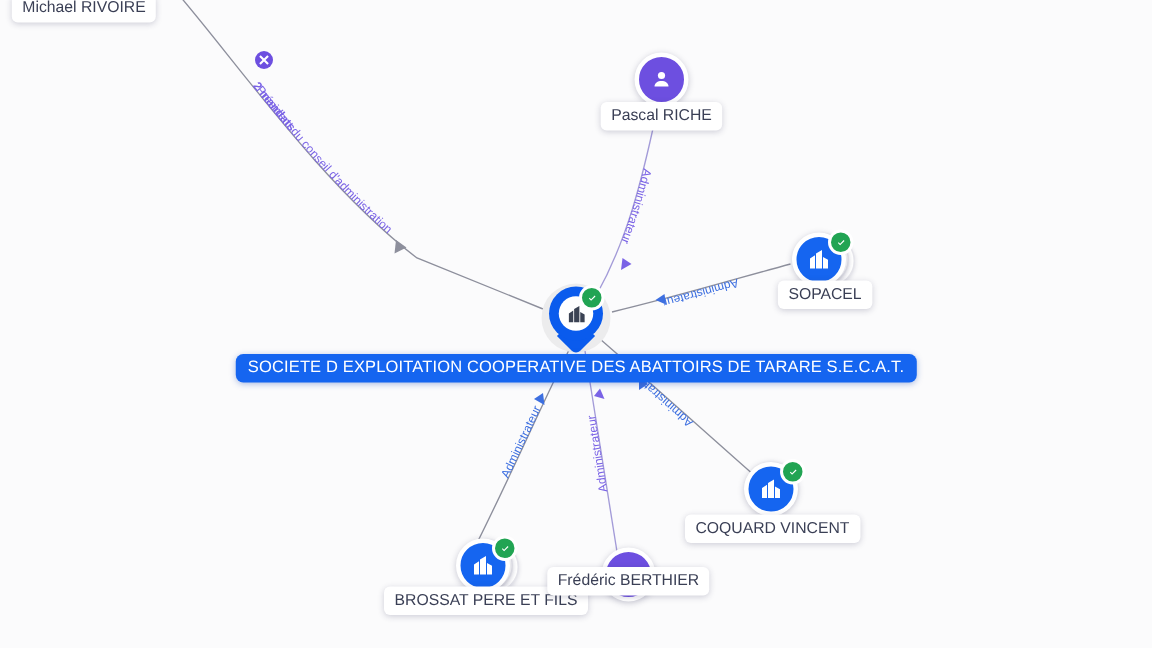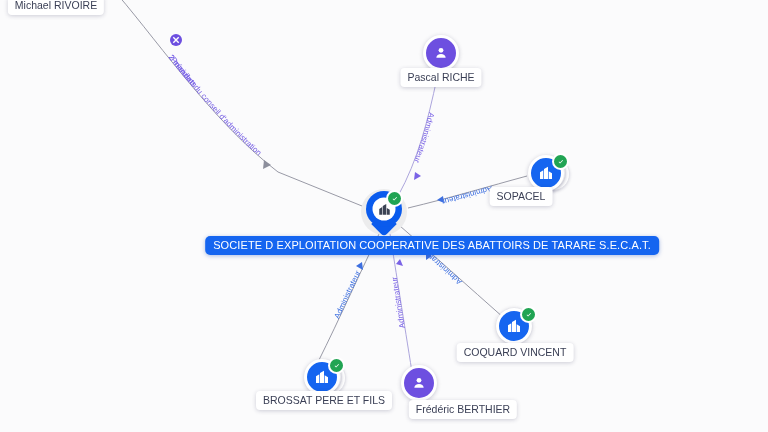--- a/index.html
+++ b/index.html
@@ -81,21 +81,20 @@
     font-size:10.5px;line-height:13px;
     padding:3px 7px;border-radius:4px;white-space:nowrap;
     box-shadow:0 1px 4px rgba(40,40,80,.22);
   }
   
   .label-chip.selected{
     background:#1565f0;color:#ffffff;
     font-size:11px;letter-spacing:.1px;
     border-radius:5px;padding:3px 8px;
     box-shadow:0 1px 4px rgba(20,70,180,.35);
-    margin-left:48px;
   }
   
   .edge-label{font-size:8px;font-family:"Liberation Sans",sans-serif;}
   .edge-label.blue{fill:#3d6fe0;}
   .edge-label.purple{fill:#7a63e6;}
   .edge-label.bold{font-weight:bold;}
   .edge-path{fill:none;stroke:#8d8f9c;stroke-width:.9;}
   .edge-path.purple{stroke:#a39bd8;}
   .mandate-dot{fill:#6d4fe0;}
 </style>
@@ -187,21 +186,21 @@
           <path d="M3 21V11l5-3.2V21H3zm6 0V6l6-3.4V21H9zm7 0V9.5l5 2.8V21h-5z"></path>
         </svg>
     </div>
     <div class="check-badge">
       <svg viewBox="0 0 24 24">
           <path d="M9.2 16.6 4.8 12.2l1.6-1.6 2.8 2.8 7.2-7.2 1.6 1.6z"></path>
         </svg>
     </div>
   </div>
 </div>
-<div class="label-chip" style="left:521px;top:187px;">SOPACEL</div>
+<div class="label-chip" style="left:550px;top:187px;">SOPACEL</div>
 
 <div class="node" style="left:516px;top:325px;">
   <div class="company-wrap">
     <div class="stack-l l2" style="left:2px;top:2px;width:31px;height:31px;"></div>
     <div class="company-circle">
       <svg viewBox="0 0 24 24">
           <path d="M3 21V11l5-3.2V21H3zm6 0V6l6-3.4V21H9zm7 0V9.5l5 2.8V21h-5z"></path>
         </svg>
     </div>
     <div class="check-badge">
@@ -232,21 +231,21 @@
 <div class="label-chip" style="left:324px;top:391px;">BROSSAT PERE ET FILS</div>
 
 <div class="node" style="left:419px;top:383px;">
   <div class="person-circle">
     <svg viewBox="0 0 24 24">
         <circle cx="12" cy="8" r="3.6"></circle>
         <path d="M5 19c0-3.6 3.2-5.6 7-5.6s7 2 7 5.6z"></path>
       </svg>
   </div>
 </div>
-<div class="label-chip" style="left:419px;top:400px;margin-left:44px;">Frédéric BERTHIER</div>
+<div class="label-chip" style="left:419px;top:378px;">Frédéric BERTHIER</div>
 
 <div class="node" style="left:384px;top:212px;">
   <div class="pin-halo"></div>
   <div class="pin" style="position:relative;">
     <div class="pin-tip"></div>
     <div class="pin-body"></div>
     <div class="pin-inner">
       <svg viewBox="0 0 24 24">
           <path d="M3 21V11l5-3.2V21H3zm6 0V6l6-3.4V21H9zm7 0V9.5l5 2.8V21h-5z"></path>
         </svg>

